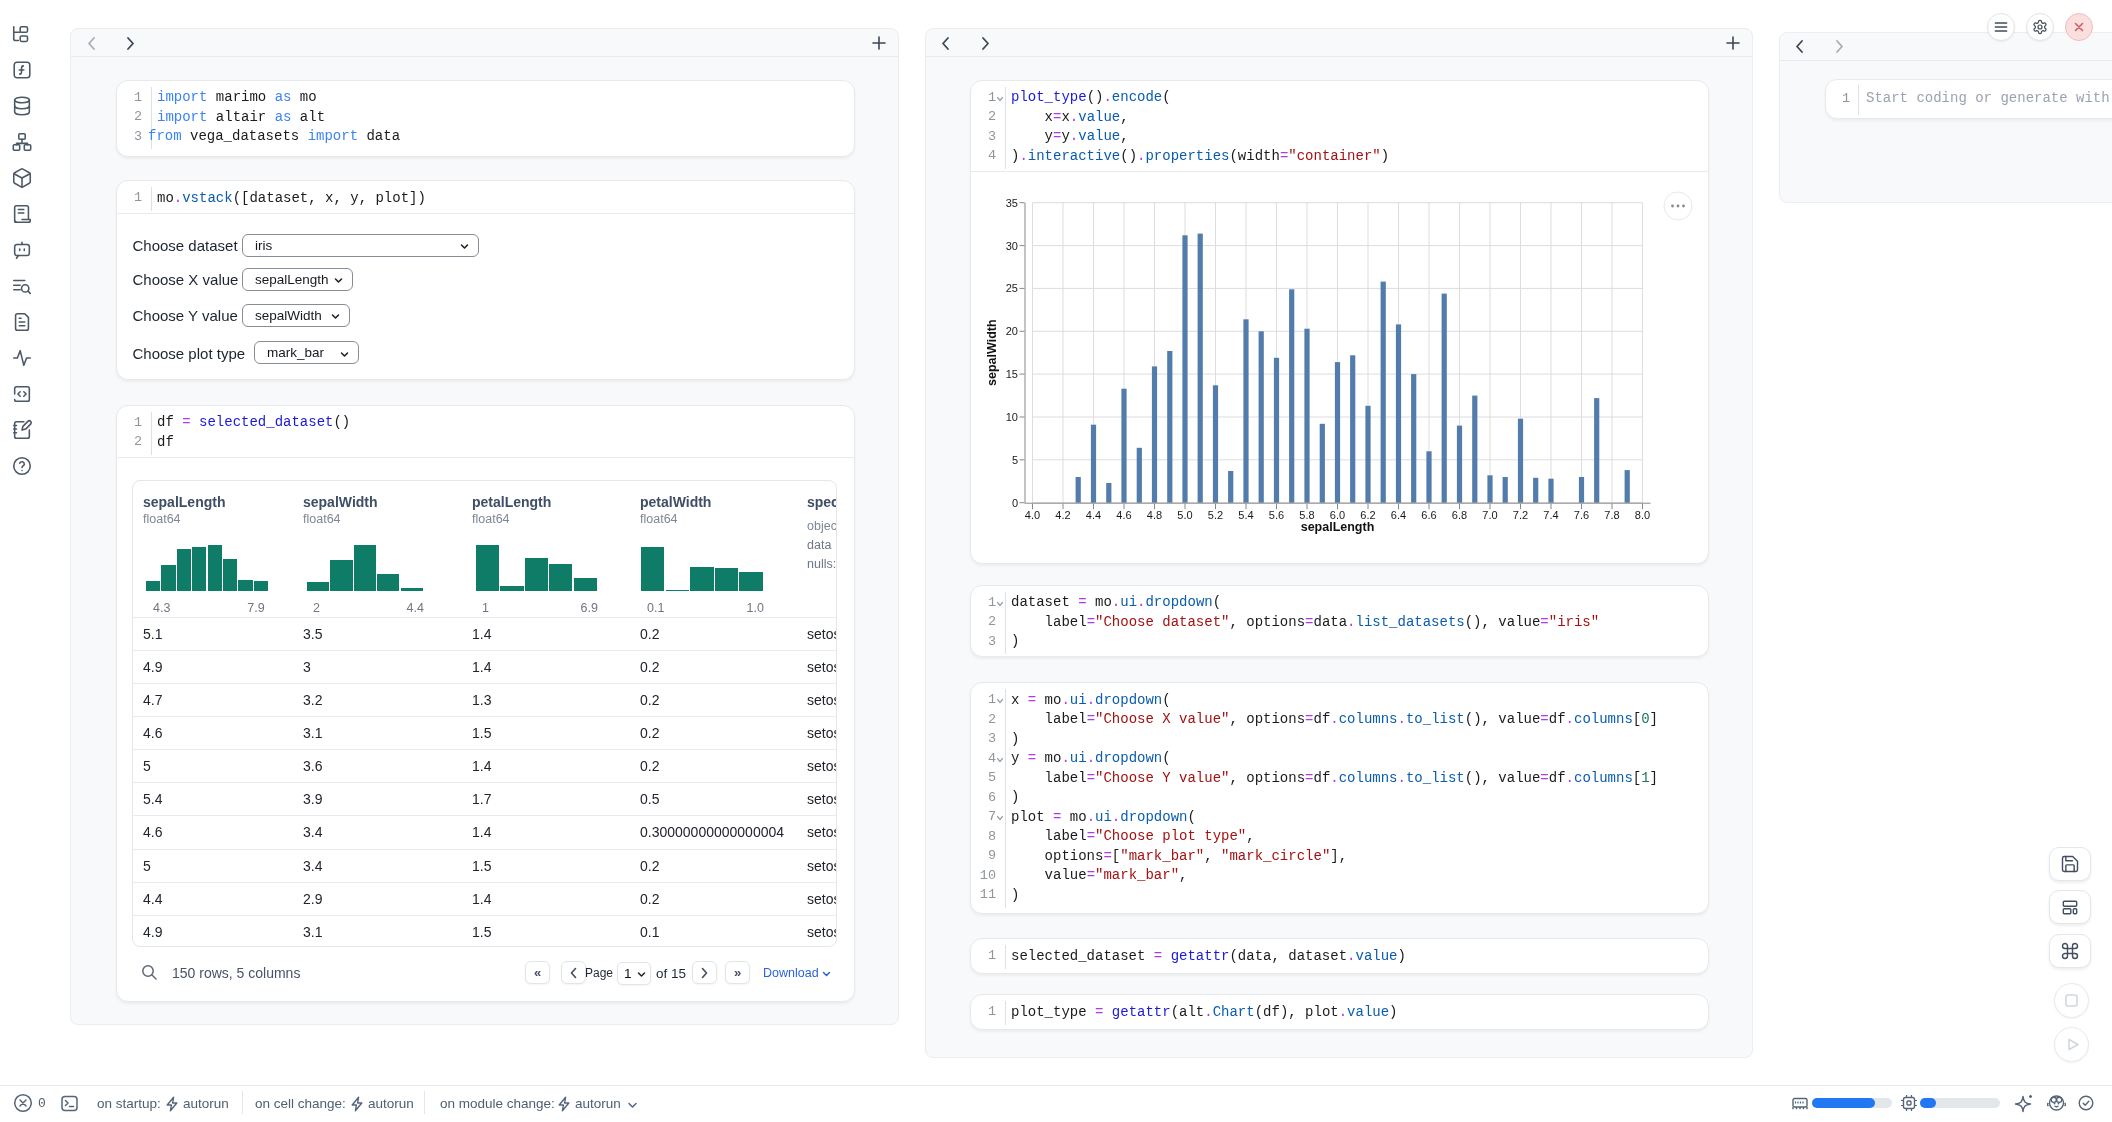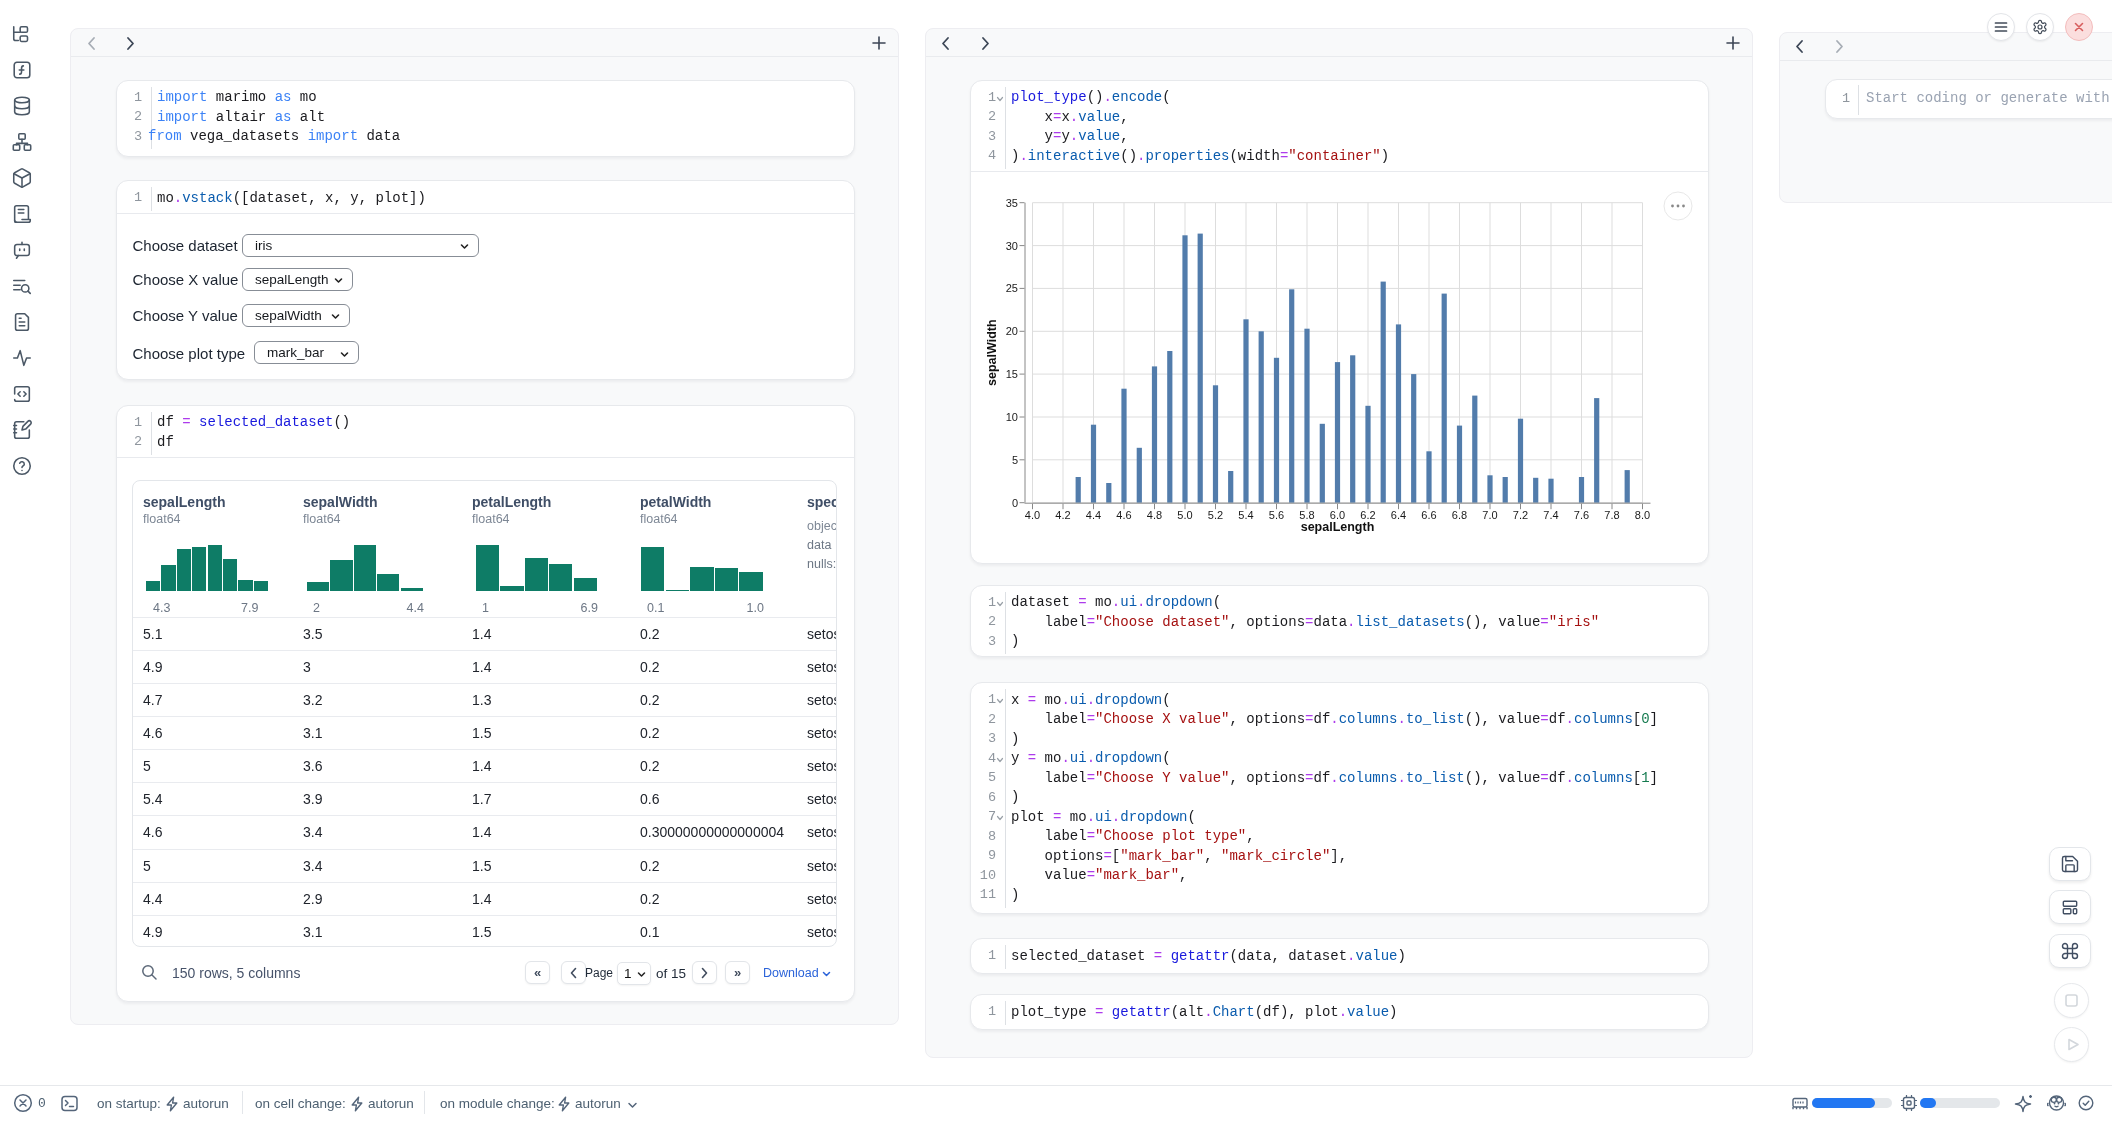--- a/index.html
+++ b/index.html
@@ -221,21 +221,21 @@
     <div class="ttype" style="left:10px;top:31.5px">float64</div>
     <div class="abs" style="left:13px;top:100.5px;width:14.200000000000001px;height:10px;background:#0e7c66"></div>
     <div class="abs" style="left:28.4px;top:84.5px;width:14.200000000000001px;height:26px;background:#0e7c66"></div>
     <div class="abs" style="left:43.8px;top:68.5px;width:14.200000000000001px;height:42px;background:#0e7c66"></div>
     <div class="abs" style="left:59.199999999999996px;top:66.5px;width:14.200000000000001px;height:44px;background:#0e7c66"></div>
     <div class="abs" style="left:74.6px;top:64.5px;width:14.200000000000001px;height:46px;background:#0e7c66"></div>
     <div class="abs" style="left:90.0px;top:78.5px;width:14.200000000000001px;height:32px;background:#0e7c66"></div>
     <div class="abs" style="left:105.4px;top:99.5px;width:14.200000000000001px;height:11px;background:#0e7c66"></div>
     <div class="abs" style="left:120.80000000000001px;top:100.5px;width:14.200000000000001px;height:10px;background:#0e7c66"></div>
     <div class="tmin" style="left:20px;top:120.5px">4.3</div>
-    <div class="tmin" style="left:108px;top:120.5px;width:30px;text-align:left">7.9</div>
+    <div class="tmin" style="left:108px;top:120.5px;width:30px;text-align:center">7.9</div>
     <div class="thead" style="left:170px;top:13px">sepalWidth</div>
     <div class="ttype" style="left:170px;top:31.5px">float64</div>
     <div class="abs" style="left:174px;top:101.5px;width:22.2px;height:9px;background:#0e7c66"></div>
     <div class="abs" style="left:197.4px;top:79.5px;width:22.2px;height:31px;background:#0e7c66"></div>
     <div class="abs" style="left:220.8px;top:64.5px;width:22.2px;height:46px;background:#0e7c66"></div>
     <div class="abs" style="left:244.20000000000002px;top:93.0px;width:22.2px;height:17.5px;background:#0e7c66"></div>
     <div class="abs" style="left:267.6px;top:107.5px;width:22.2px;height:3px;background:#0e7c66"></div>
     <div class="tmin" style="left:180px;top:120.5px">2</div>
     <div class="tmin" style="left:261px;top:120.5px;width:30px;text-align:right">4.4</div>
     <div class="thead" style="left:339px;top:13px">petalLength</div>
@@ -287,21 +287,21 @@
     <div class="rowline" style="left:0;top:268.8px;width:705px"></div>
     <div class="tval" style="left:10px;top:277.8px">5</div>
     <div class="tval" style="left:170px;top:277.8px">3.6</div>
     <div class="tval" style="left:339px;top:277.8px">1.4</div>
     <div class="tval" style="left:507px;top:277.8px">0.2</div>
     <div class="tval" style="left:674px;top:277.8px">setos</div>
     <div class="rowline" style="left:0;top:301.9px;width:705px"></div>
     <div class="tval" style="left:10px;top:310.9px">5.4</div>
     <div class="tval" style="left:170px;top:310.9px">3.9</div>
     <div class="tval" style="left:339px;top:310.9px">1.7</div>
-    <div class="tval" style="left:507px;top:310.9px">0.6</div>
+    <div class="tval" style="left:507px;top:310.9px">0.5</div>
     <div class="tval" style="left:674px;top:310.9px">setos</div>
     <div class="rowline" style="left:0;top:334.9px;width:705px"></div>
     <div class="tval" style="left:10px;top:343.9px">4.6</div>
     <div class="tval" style="left:170px;top:343.9px">3.4</div>
     <div class="tval" style="left:339px;top:343.9px">1.4</div>
     <div class="tval" style="left:507px;top:343.9px">0.30000000000000004</div>
     <div class="tval" style="left:674px;top:343.9px">setos</div>
     <div class="rowline" style="left:0;top:368.0px;width:705px"></div>
     <div class="tval" style="left:10px;top:377.0px">5</div>
     <div class="tval" style="left:170px;top:377.0px">3.4</div>

